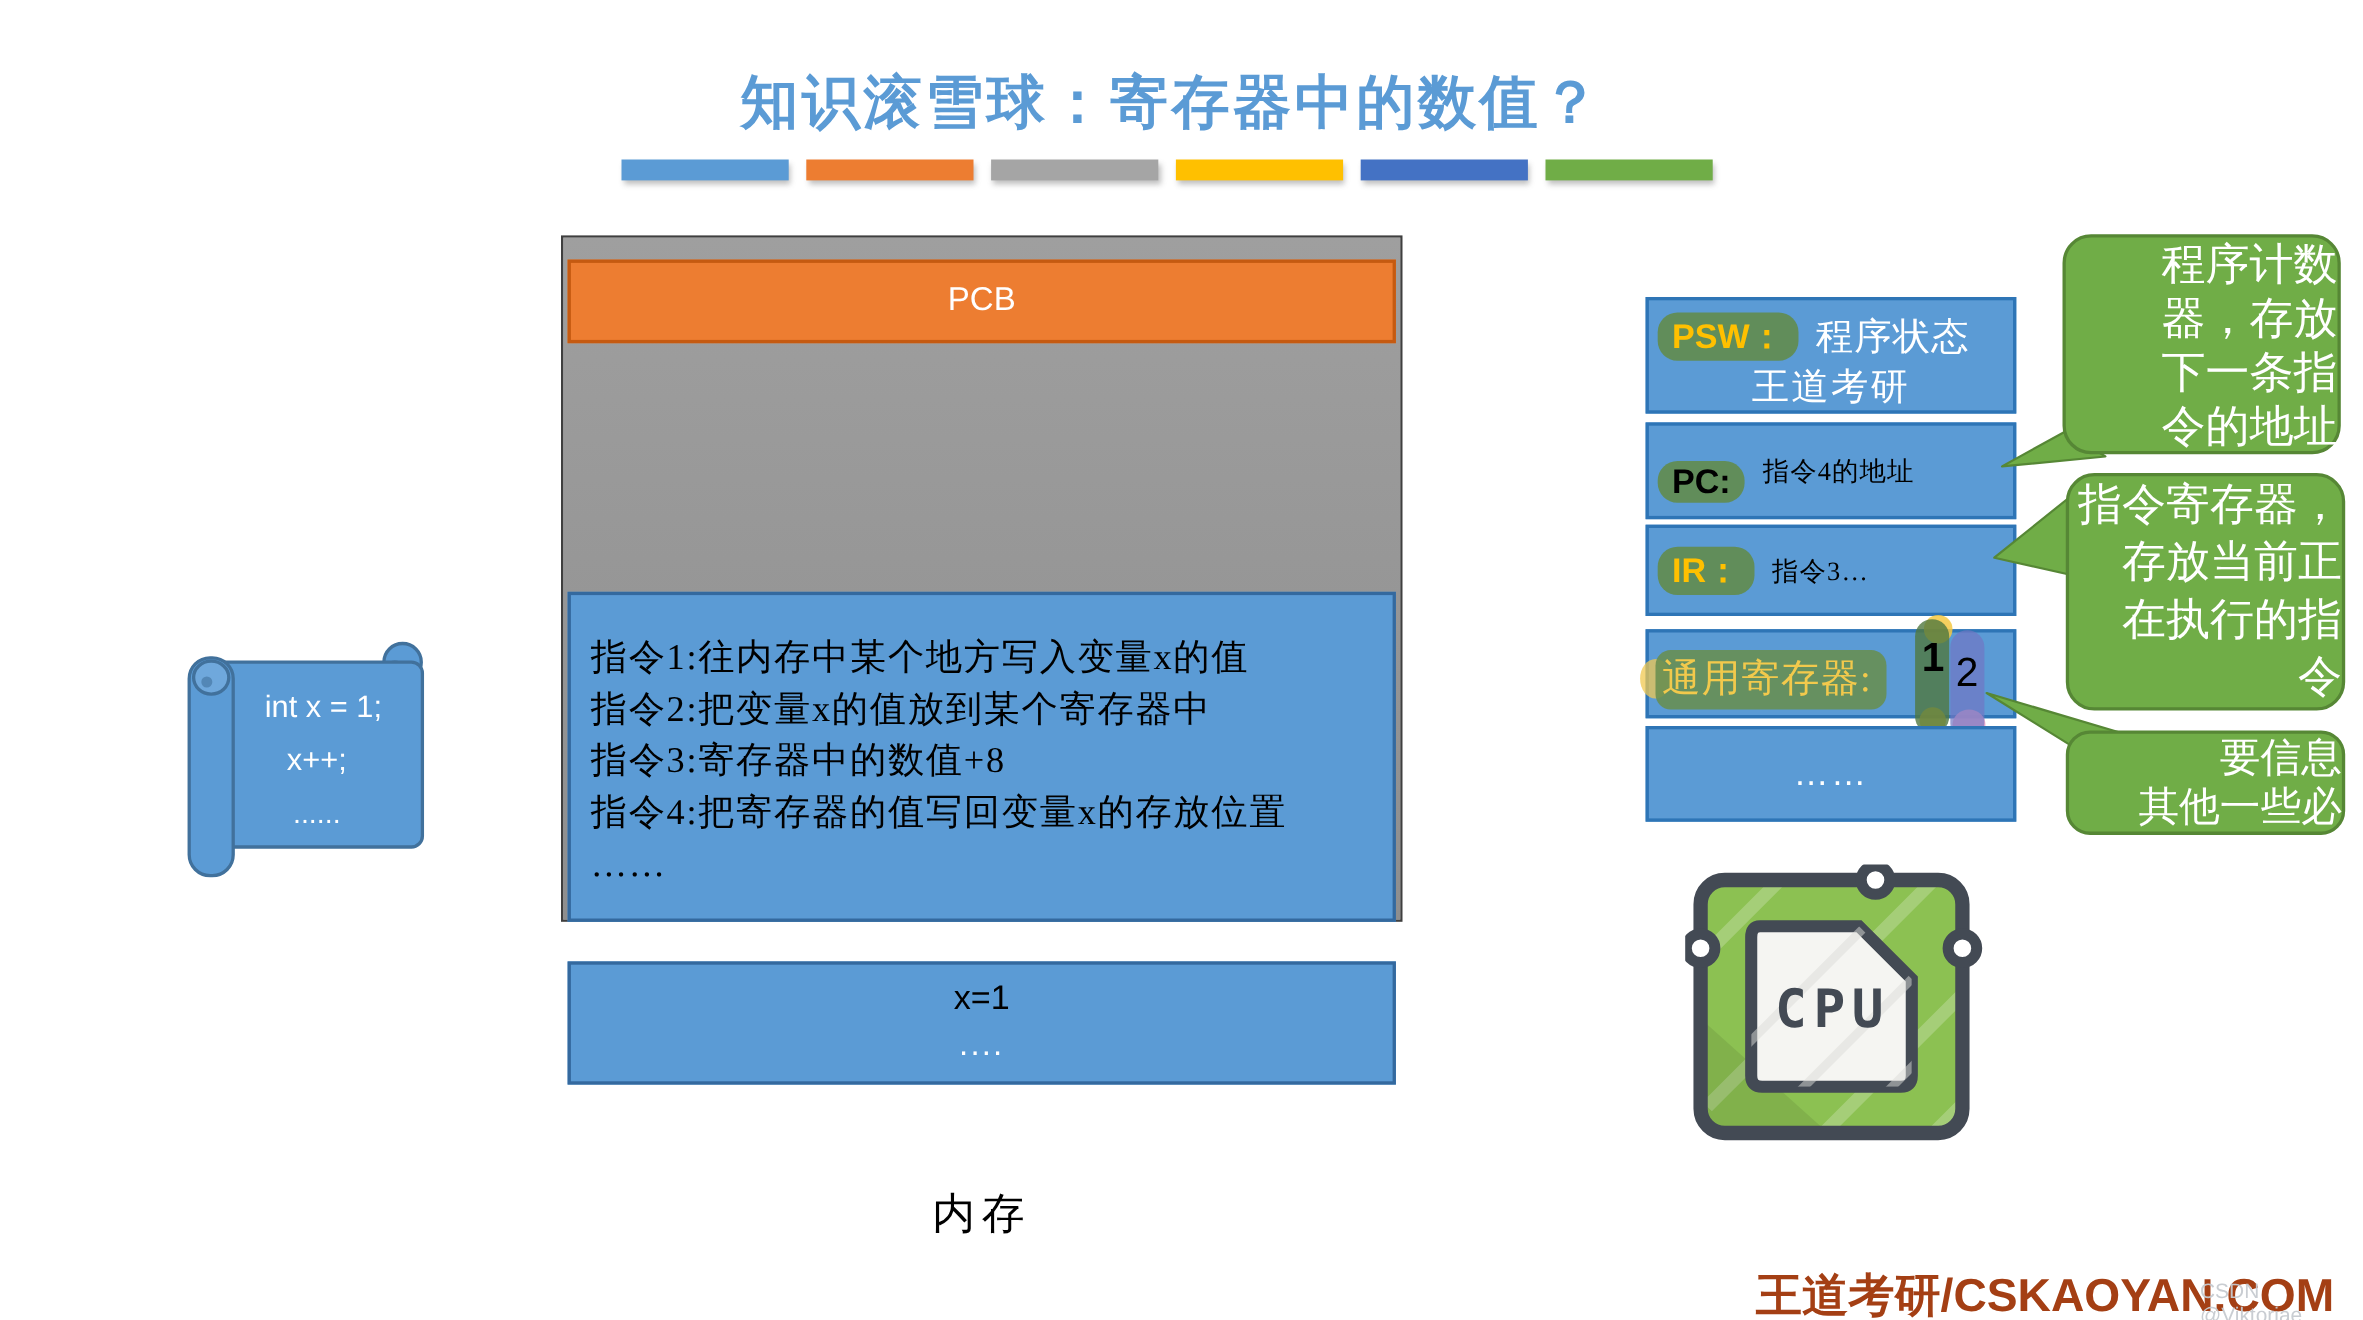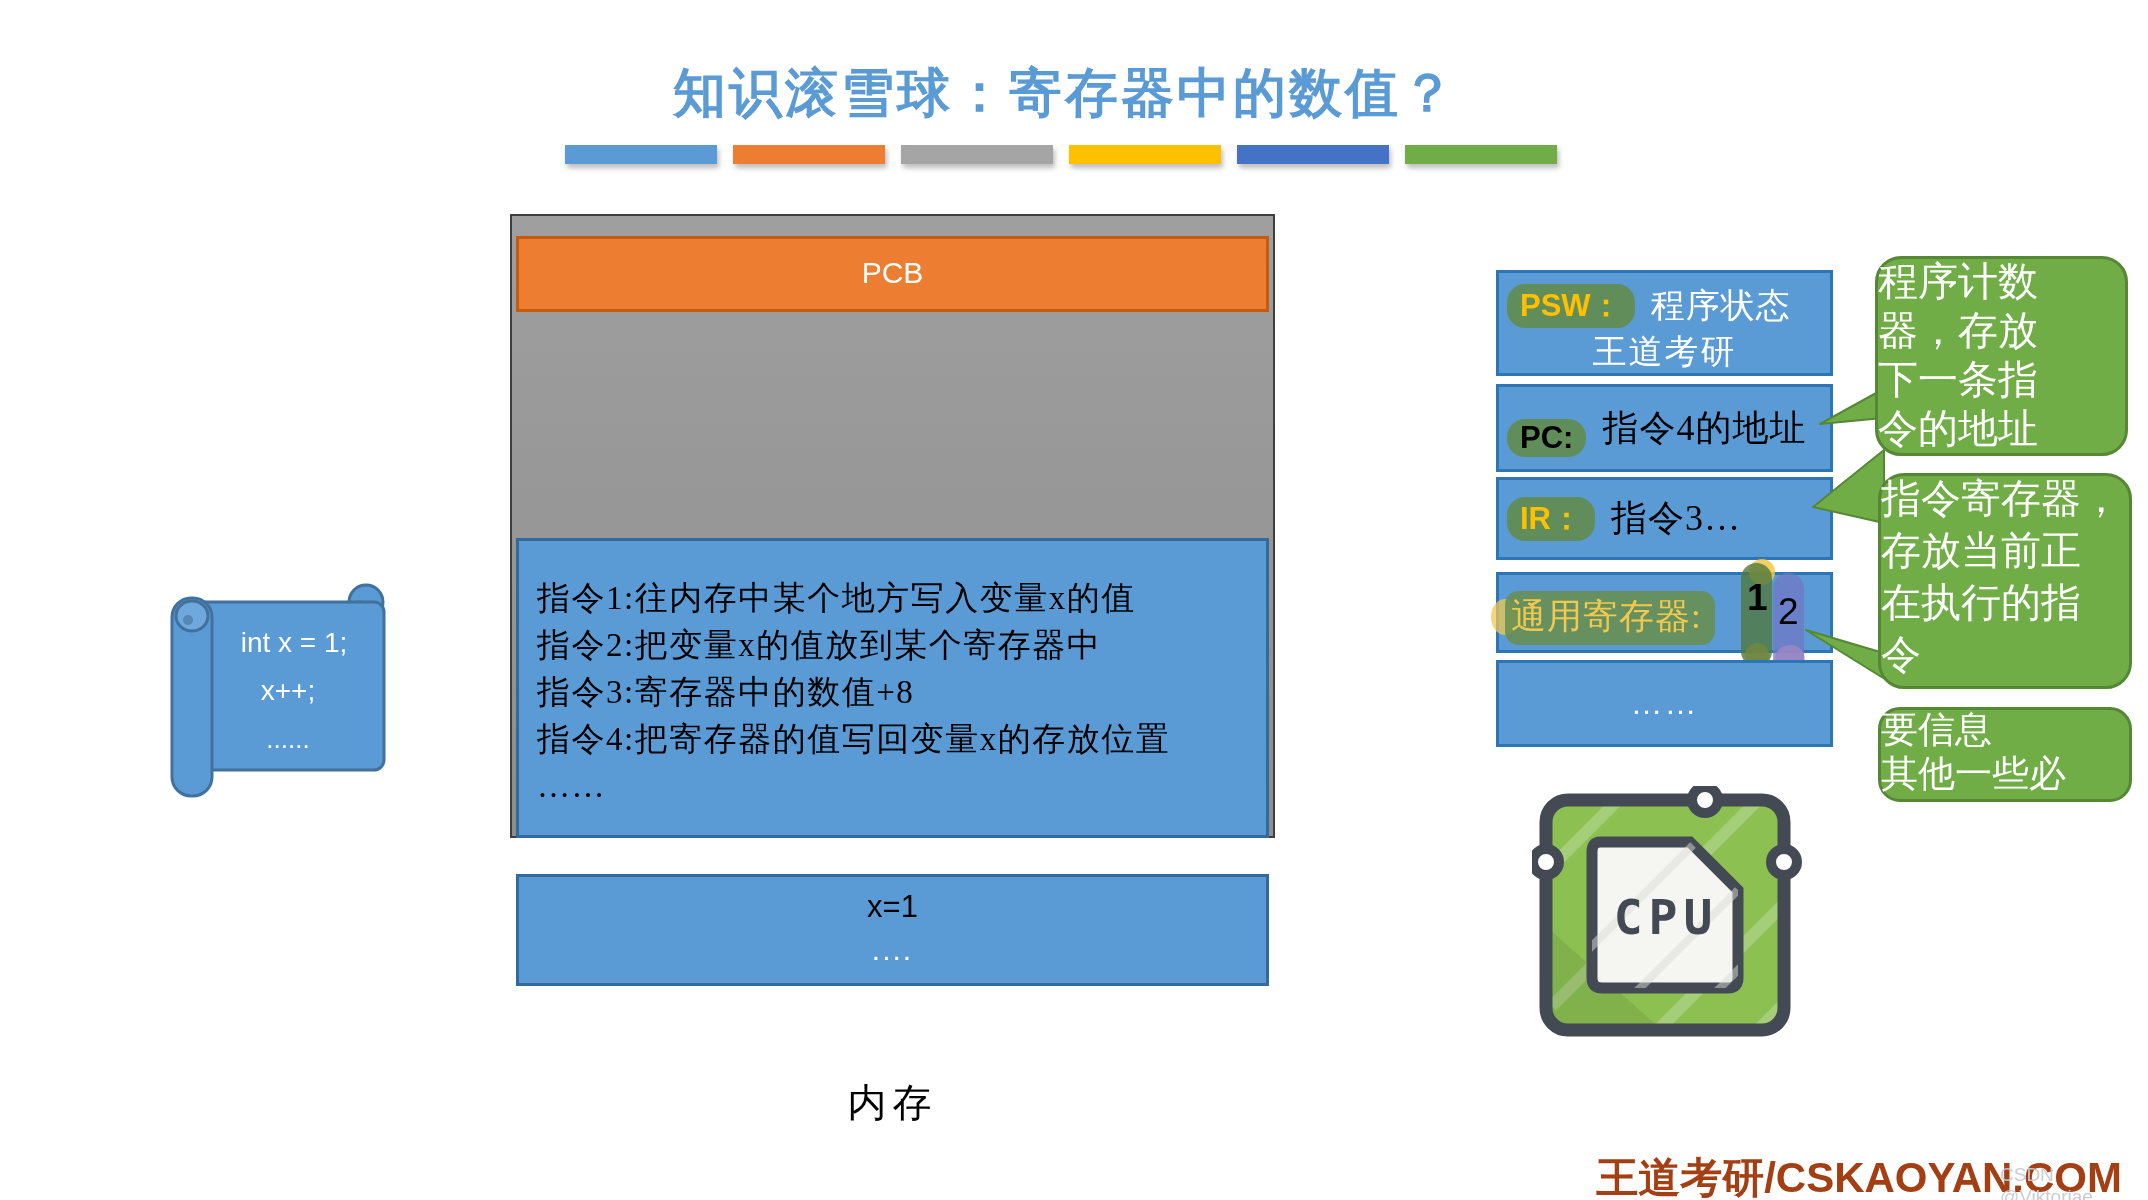--- a/index.html
+++ b/index.html
@@ -62,21 +62,21 @@
   .reg-more{top:660px;height:87px;}
   .reg-row{display:flex;align-items:center;gap:16px;padding-left:8px;height:100%;}
   .reg-psw .reg-row{height:auto;padding-top:10px;}
   .hl-pill{
     display:inline-block;background:rgba(98,140,76,.9);border-radius:18px;
     padding:1px 13px;font-size:31px;font-weight:bold;color:#FFC000;
     font-family:"Liberation Sans",sans-serif;
   }
   .hl-pale{color:#000000;margin-top:20px;}
   .reg-cn-white{color:#fff;font-size:34px;letter-spacing:1px;}
-  .reg-cn-black{color:#000;font-size:36px;letter-spacing:1px;}
+  .reg-cn-black{color:#000;font-size:24px;letter-spacing:1px;}
   .psw-line2{color:#fff;font-size:34px;text-align:center;letter-spacing:2px;}
   .reg-dots{color:#fff;font-size:32px;text-align:center;line-height:80px;letter-spacing:2px;}
   
   .gpr-hl{position:absolute;left:6px;top:16px;width:210px;height:54px;
           background:rgba(104,142,80,.88);border-radius:14px;}
   .gpr-yellow-left{position:absolute;left:-8px;top:24px;width:28px;height:36px;
           background:rgba(240,200,80,.75);border-radius:50%;}
   .gpr-label{position:absolute;left:12px;top:18px;color:#F2C94C;font-size:35px;
           font-family:"Liberation Serif","DejaVu Serif",serif;letter-spacing:1px;}
   .cap{position:absolute;border-radius:50%;}
@@ -86,22 +86,22 @@
   .dpill{position:absolute;border-radius:16px;}
   .dpill-1{left:242px;top:-12px;width:31px;height:104px;background:rgba(80,120,62,.8);}
   .dpill-2{left:274px;top:-2px;width:31px;height:100px;background:rgba(112,118,195,.7);}
   .digit{position:absolute;color:#000;font-size:37px;}
   .digit-1{left:248px;top:2px;font-weight:bold;}
   .digit-2{left:279px;top:16px;}
 
   
   .callout{
     position:absolute;background:#70AD47;border:3px solid #568735;border-radius:26px;
-    color:#fff;text-align:left;box-sizing:border-box;
-    font-family:Liberation Mono, monospace;z-index:6;margin-top:43px;
+    color:#fff;text-align:right;box-sizing:border-box;
+    font-family:Liberation Sans, sans-serif;z-index:6;
   }
   .co1{left:1875px;top:213px;width:253px;height:200px;font-size:40px;line-height:49px;padding-top:1px;}
   .co2{left:1878px;top:430px;width:254px;height:216px;font-size:40px;line-height:52px;}
   .co3{left:1878px;top:664px;width:254px;height:95px;font-size:37px;line-height:44px;border-radius:22px;}
   .tails{position:absolute;left:0;top:0;width:2148px;height:1200px;z-index:5;pointer-events:none;}
 
   
   .scroll-svg{position:absolute;left:158px;top:570px;}
   .cpu-svg{position:absolute;left:1532px;top:786px;}
 

